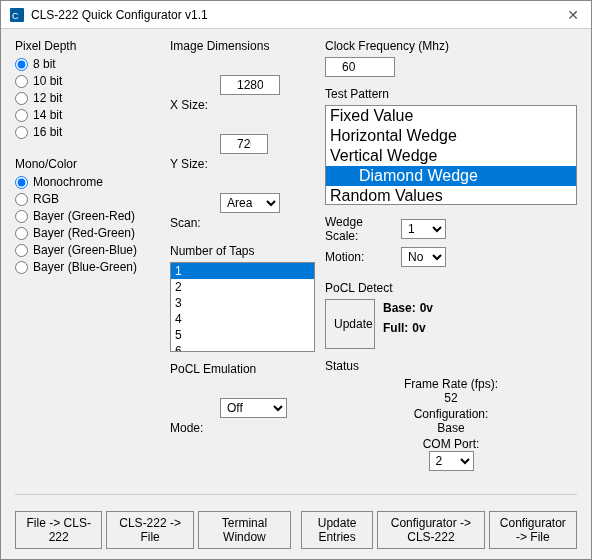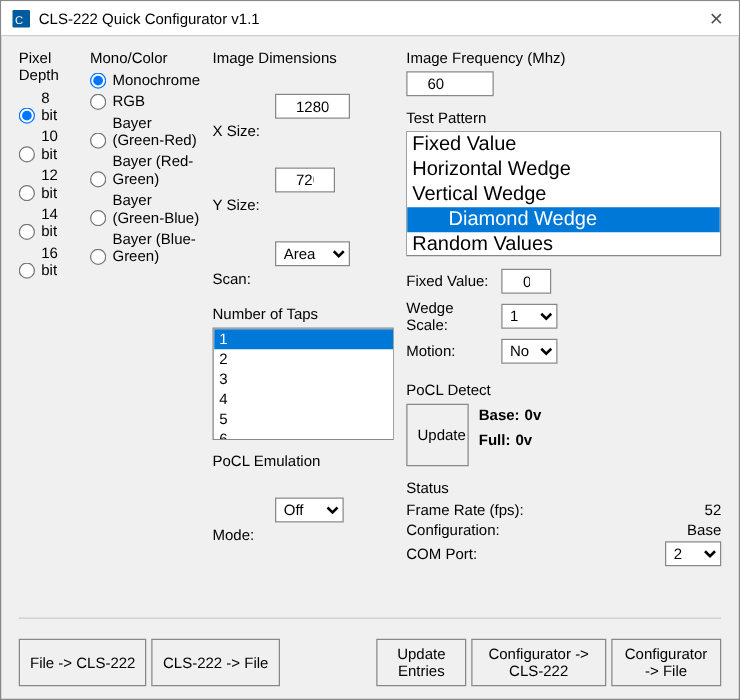--- a/index.html
+++ b/index.html
@@ -56,21 +56,21 @@
       padding: 10px 14px;
       display: flex;
       flex-direction: column;
       gap: 8px;
     }
     .main-area {
       display: flex;
       gap: 10px;
       flex: 1;
     }
-    .col1 { width: 145px; display: flex; flex-direction: row; gap: 18px; }
+    .col1 { width: 145px; display: flex; flex-direction: column; gap: 18px; }
     .col2 { width: 145px; display: flex; flex-direction: column; gap: 10px; }
     .col3 { flex: 1; display: flex; flex-direction: column; gap: 10px; }
     .section-label {
       font-size: 12px;
       margin-bottom: 4px;
     }
     .radio-group { display: flex; flex-direction: column; gap: 3px; }
     .radio-item { display: flex; align-items: flex-end; gap: 5px; }
     .radio-item input[type="radio"] { margin: 0; }
     .form-row {
@@ -158,20 +158,21 @@
       font-size: 12px;
       cursor: pointer;
       width: 50px;
     }
     .status-row {
       display: flex;
       align-items: center;
       justify-content: space-between;
       font-size: 12px;
       margin-bottom: 2px;
+      flex-direction: column;
     }
     .pocl-detect-row { display: flex; align-items: center; gap: 4px; font-size: 12px; margin-bottom: 1px; }
     .inline-form-row {
       display: flex;
       align-items: center;
       gap: 6px;
       margin-bottom: 4px;
     }
     .inline-label { font-size: 12px; width: 70px; }
     .small-select { width: 45px; }
@@ -284,51 +285,47 @@
             <div class="listbox-item">5</div>
             <div class="listbox-item">6</div>
 
           </div>
         </div>
 
         <div>
           <div class="section-label">PoCL Emulation</div>
           <div class="form-row">
             <span class="form-label">Mode:</span>
-            <select style="width:55px">
+            <select style="width:67px">
               <option>Off</option>
               <option>On</option>
             </select>
           </div>
         </div>
       </div>
 
       <div class="col3">
         <div>
-          <div class="section-label">Image Frequency (Mhz)</div>
+          <div class="section-label">Clock Frequency (Mhz)</div>
           <input type="text" class="clock-input" value="60" style="">
         </div>
 
         <div>
           <div class="section-label">Test Pattern</div>
           <div class="test-pattern-list">
             <div class="test-pattern-item">Fixed Value</div>
             <div class="test-pattern-item">Horizontal Wedge</div>
             <div class="test-pattern-item">Vertical Wedge</div>
             <div class="test-pattern-item selected">Diamond Wedge</div>
             <div class="test-pattern-item">Random Values</div>
             <div class="test-pattern-item">Walking 1</div>
           </div>
         </div>
 
         <div>
-          <div class="inline-form-row">
-            <span class="inline-label">Fixed Value:</span>
-            <input type="text" class="fixed-value-input" value="0" style="">
-          </div>
           <div class="inline-form-row">
             <span class="inline-label">Wedge Scale:</span>
             <select class="small-select">
               <option>1</option><option>2</option><option>4</option><option>8</option>
             </select>
           </div>
           <div class="inline-form-row">
             <span class="inline-label">Motion:</span>
             <select class="small-select">
               <option>No</option><option>Yes</option>
@@ -371,20 +368,21 @@
           </div>
         </div>
       </div>
     </div>
 
     <hr class="divider-h">
     <div class="bottom-buttons">
       <div class="btn-col">
         <button>File -&gt; CLS-222</button>
         <button>CLS-222 -&gt; File</button>
+        <button>Terminal Window</button>
       </div>
       <div class="btn-col">
         <button>Update Entries</button>
         <button>Configurator -&gt; CLS-222</button>
         <button>Configurator -&gt; File</button>
       </div>
     </div>
   </div>
 </div>
 

